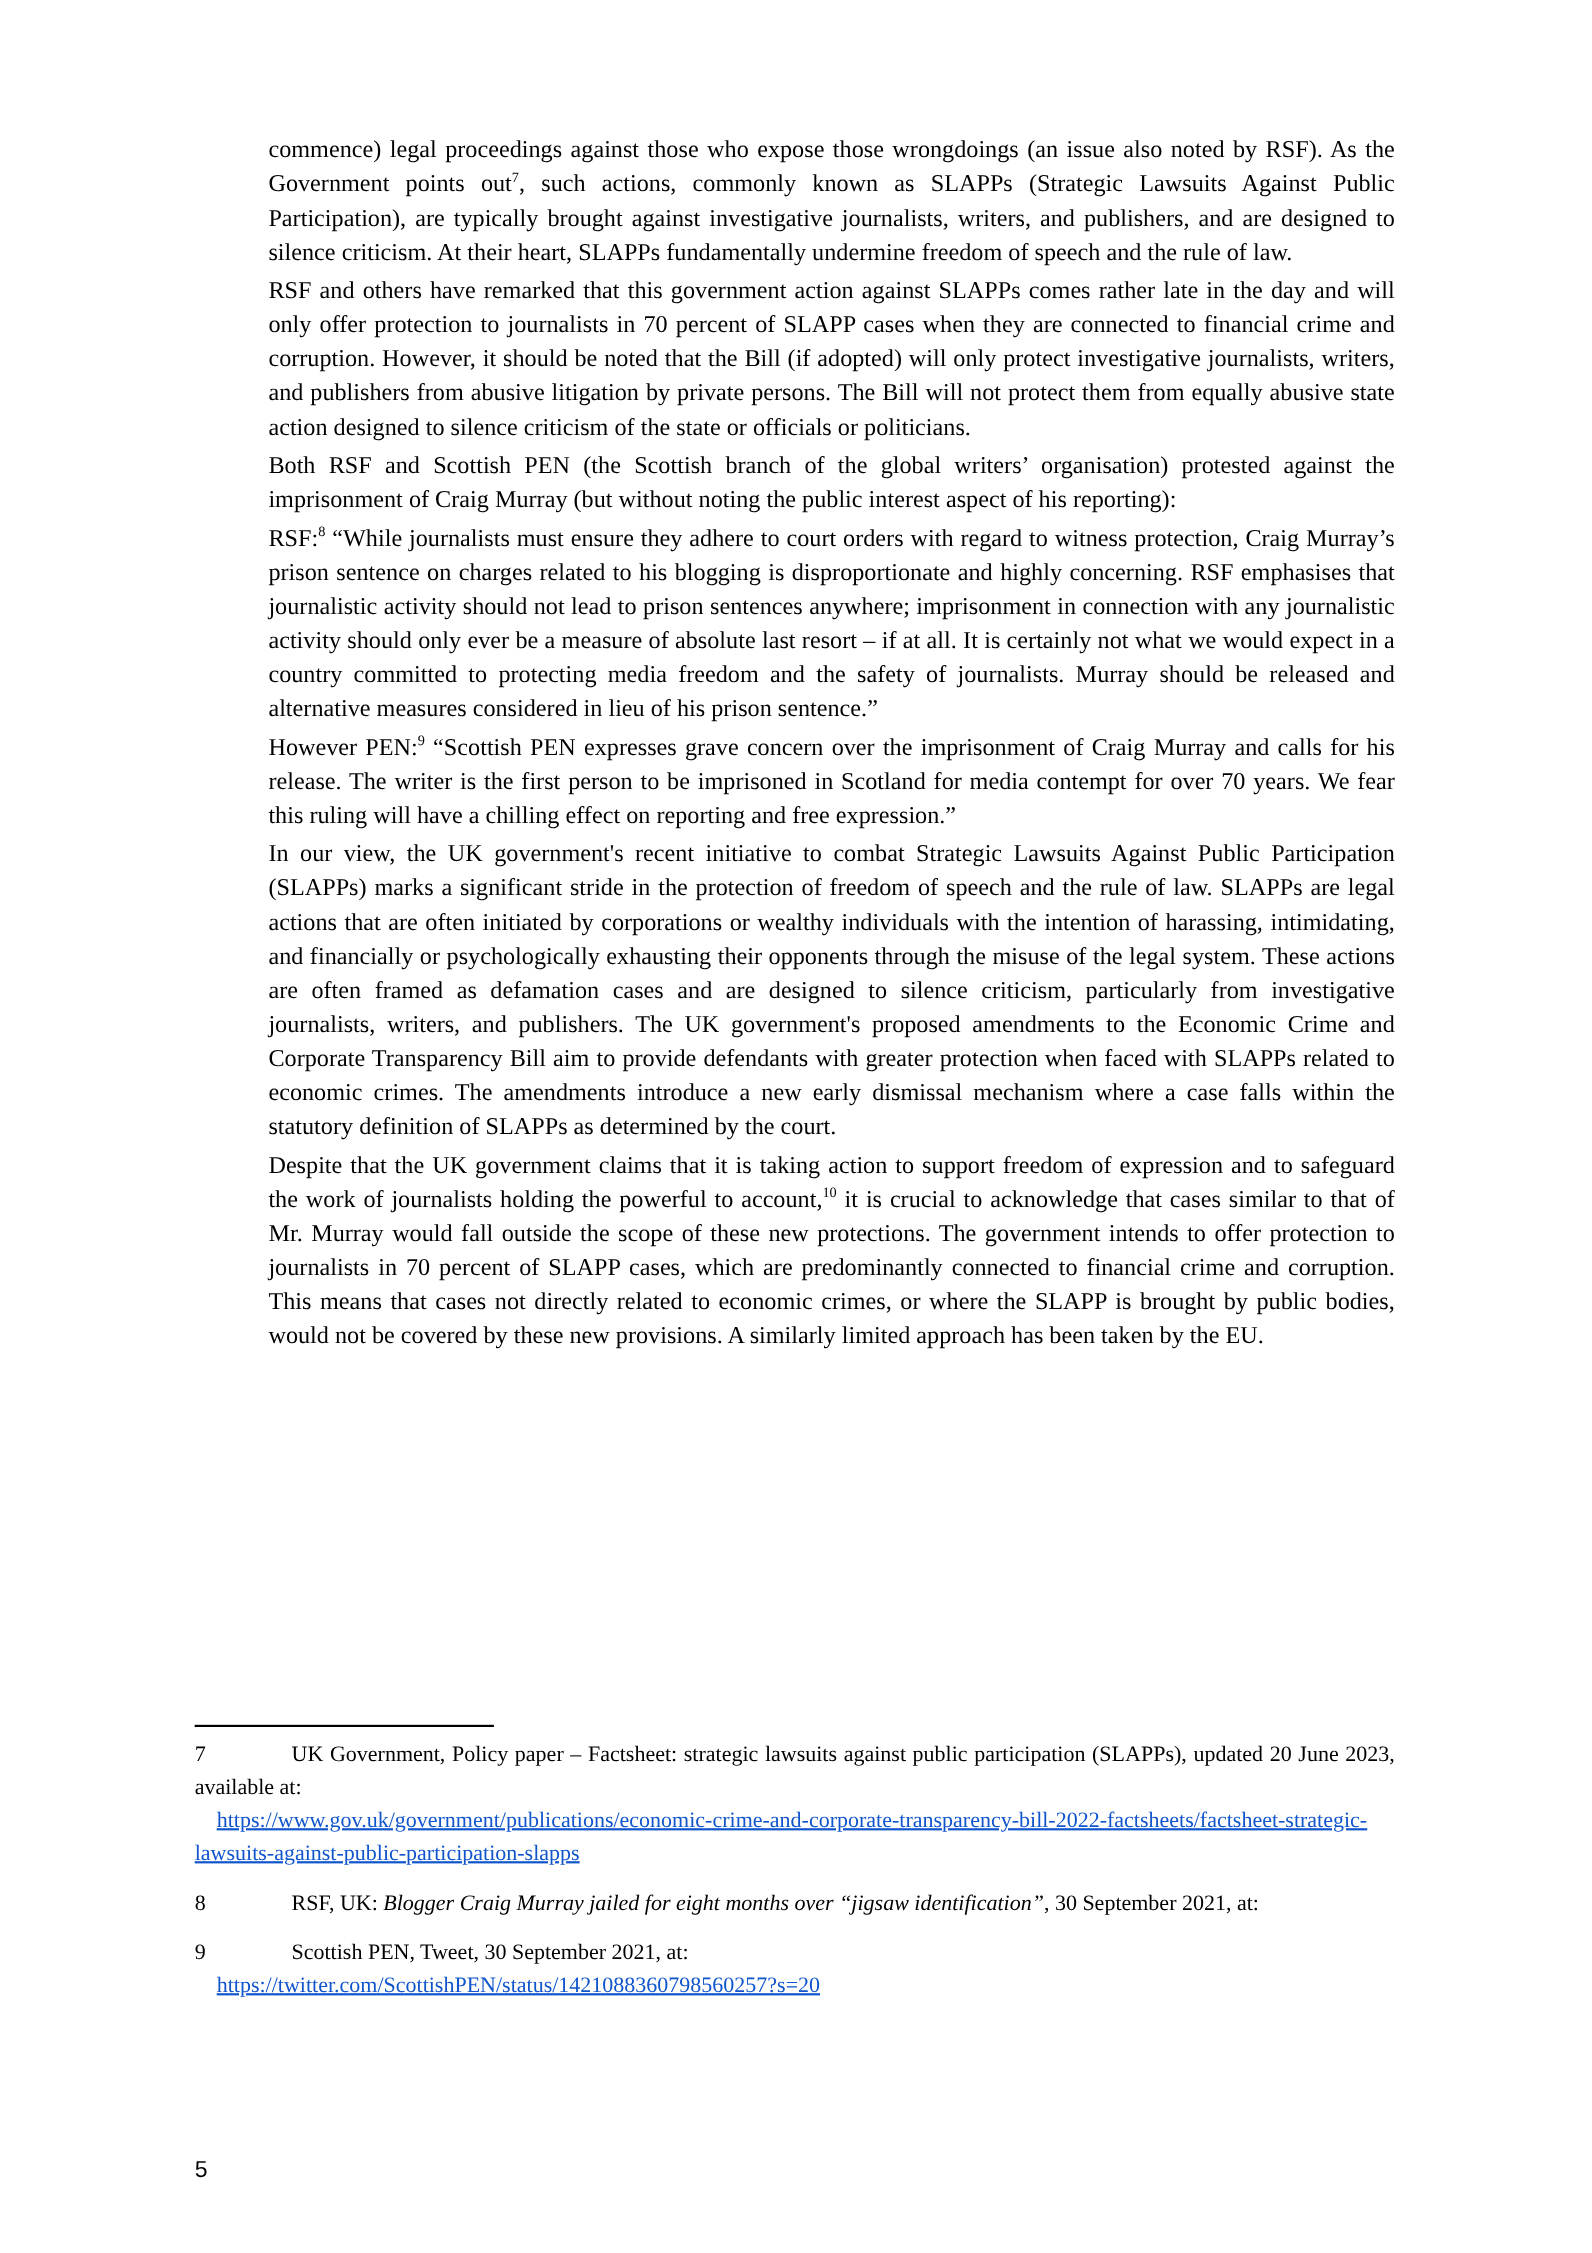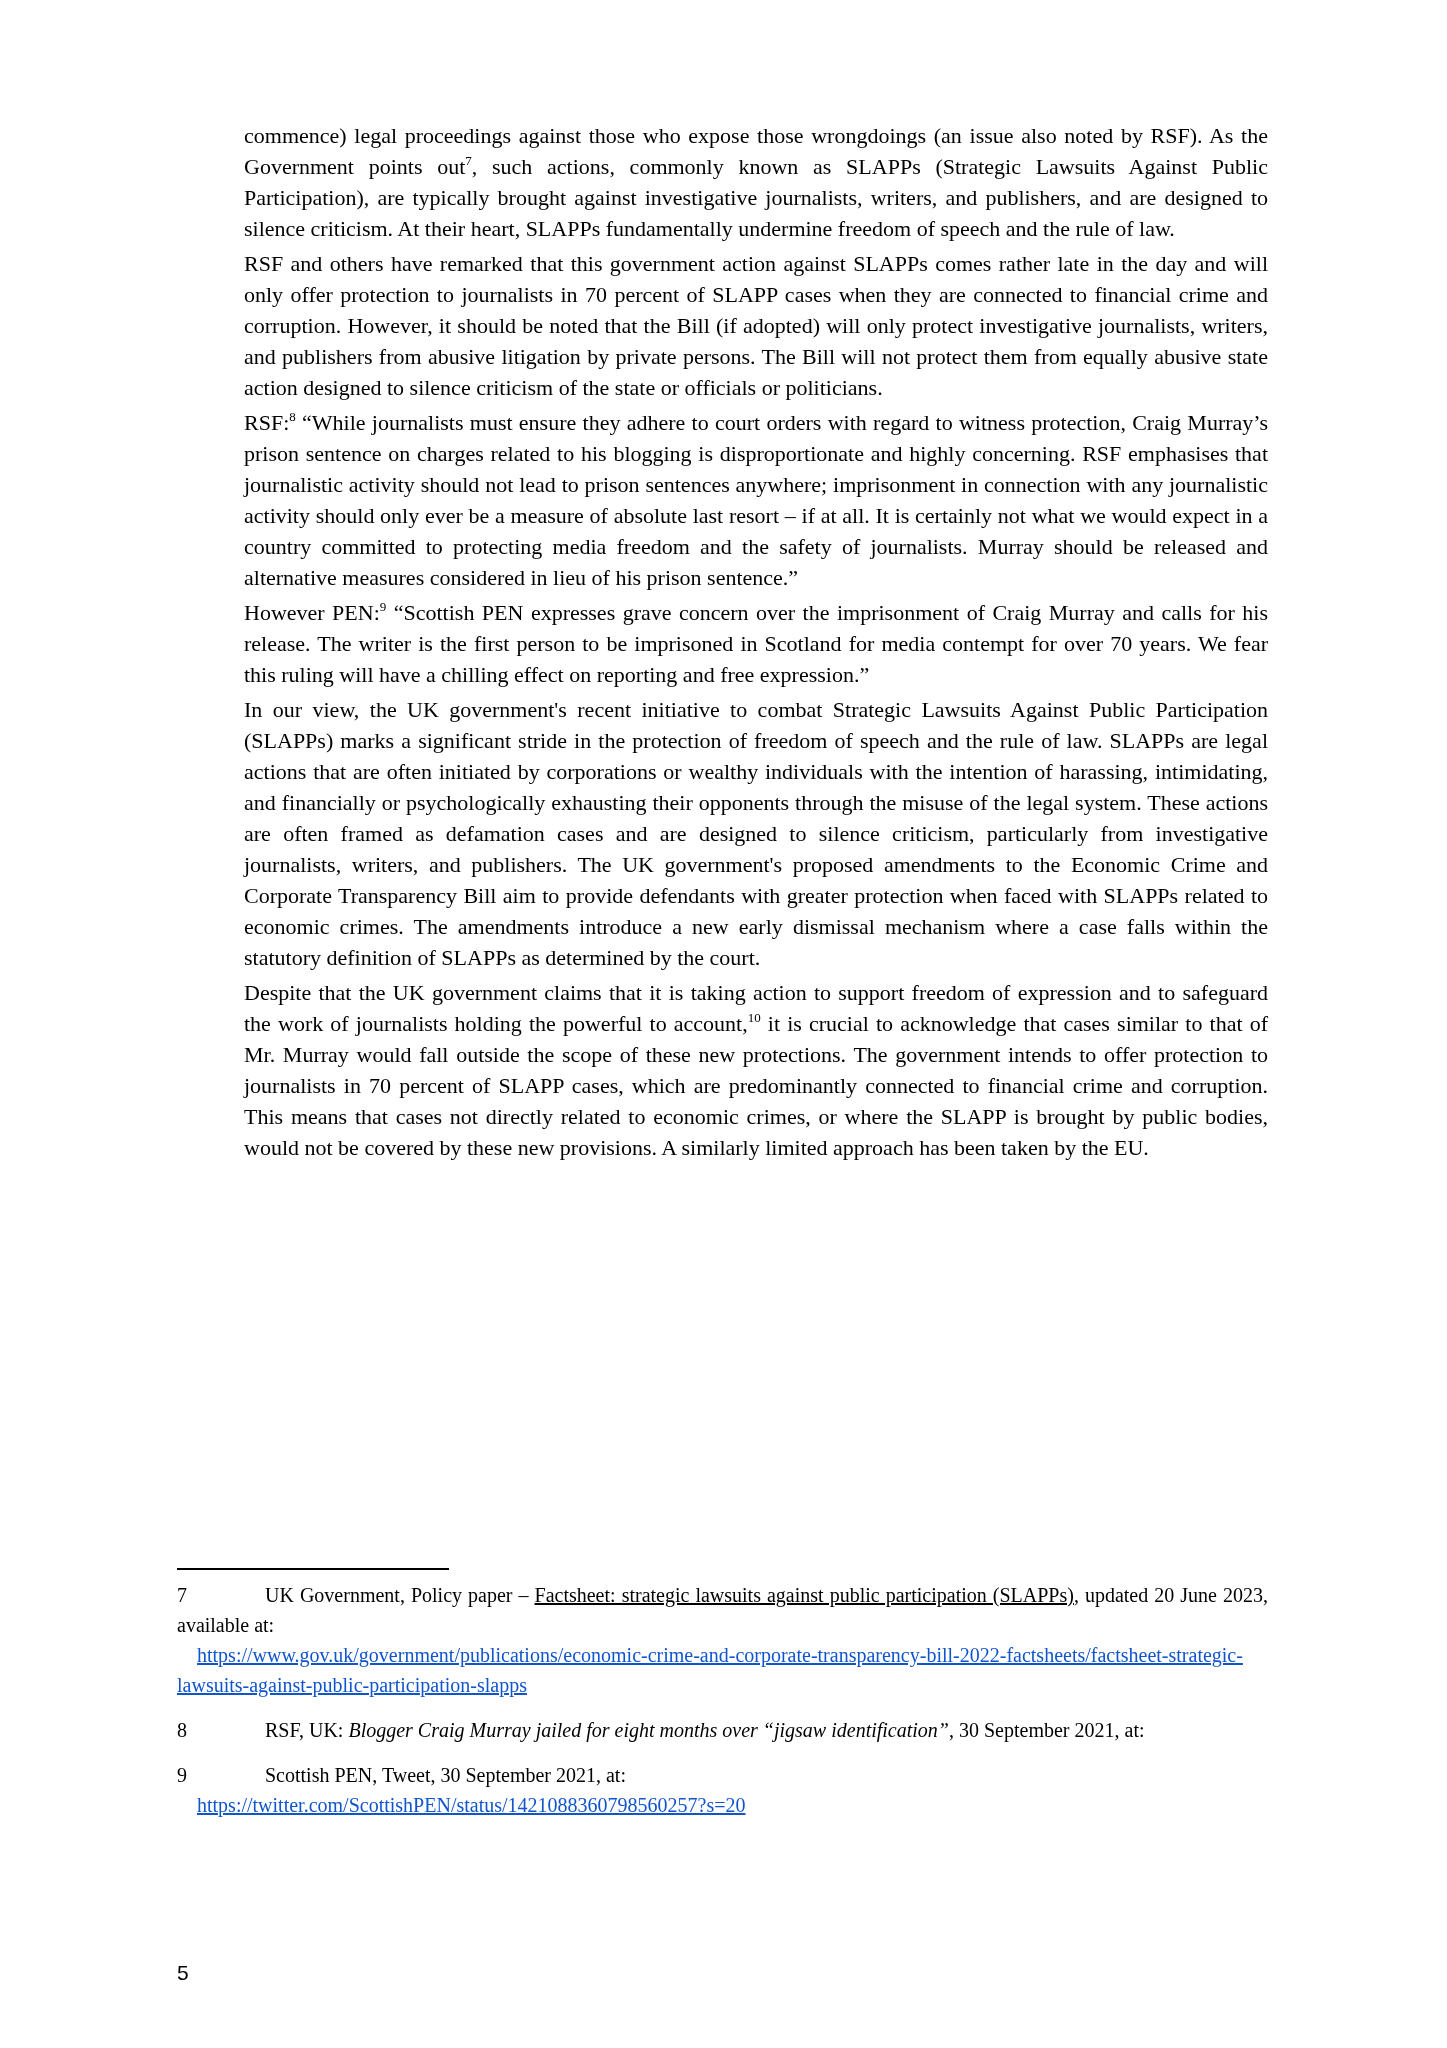--- a/index.html
+++ b/index.html
@@ -27,21 +27,20 @@
   }
   .body-text p {
     margin: 0 0 4px 0;
   }
   .sup {
     font-size: 13px;
     vertical-align: 9px;
     line-height: 0;
   }
   .u {
-    text-decoration: underline;
   }
   .i {
     font-style: italic;
     margin-top: 15px;
   }
   .link {
     color: var(--link, #1155CC);
     text-decoration: underline;
     cursor: pointer;
     word-break: normal;
@@ -81,20 +80,21 @@
     line-height: 26px;
   }
 </style>
 </head>
 <body>
 
 <div class="page">
   <div class="body-text" id="body-text">
       <p><span>commence) legal proceedings against those who expose those wrongdoings (an issue also noted by RSF). As the Government points out</span><span class="sup">7</span><span>, such actions, commonly known as SLAPPs (Strategic Lawsuits Against Public Participation), are typically brought against investigative journalists, writers, and publishers, and are designed to silence criticism. At their heart, SLAPPs fundamentally undermine freedom of speech and the rule of law.</span></p>
       <p><span>RSF and others have remarked that this government action against SLAPPs comes rather late in the day and will only offer protection to journalists in 70 percent of SLAPP cases when they are connected to financial crime and corruption. However, it should be noted that the Bill (if adopted) will only protect investigative journalists, writers, and publishers from abusive litigation by private persons. The Bill will not protect them from equally abusive state action designed to silence criticism of the state or officials or politicians.</span></p>
+      <p><span>Both RSF and Scottish PEN (the Scottish branch of the global writers’ organisation) protested against the imprisonment of Craig Murray (but without noting the public interest aspect of his reporting):</span></p>
       <p><span>RSF:</span><span class="sup">8</span><span> “While journalists must ensure they adhere to court orders with regard to witness protection, Craig Murray’s prison sentence on charges related to his blogging is disproportionate and highly concerning. RSF emphasises that journalistic activity should not lead to prison sentences anywhere; imprisonment in connection with any journalistic activity should only ever be a measure of absolute last resort – if at all. It is certainly not what we would expect in a country committed to protecting media freedom and the safety of journalists. Murray should be released and alternative measures considered in lieu of his prison sentence.”</span></p>
       <p><span>However PEN:</span><span class="sup">9</span><span> “Scottish PEN expresses grave concern over the imprisonment of Craig Murray and calls for his release. The writer is the first person to be imprisoned in Scotland for media contempt for over 70 years. We fear this ruling will have a chilling effect on reporting and free expression.”</span></p>
       <p><span>In our view, the UK government's recent initiative to combat Strategic Lawsuits Against Public Participation (SLAPPs) marks a significant stride in the protection of freedom of speech and the rule of law. SLAPPs are legal actions that are often initiated by corporations or wealthy individuals with the intention of harassing, intimidating, and financially or psychologically exhausting their opponents through the misuse of the legal system. These actions are often framed as defamation cases and are designed to silence criticism, particularly from investigative journalists, writers, and publishers. The UK government's proposed amendments to the Economic Crime and Corporate Transparency Bill aim to provide defendants with greater protection when faced with SLAPPs related to economic crimes. The amendments introduce a new early dismissal mechanism where a case falls within the statutory definition of SLAPPs as determined by the court.</span></p>
       <p><span>Despite that the UK government claims that it is taking action to support freedom of expression and to safeguard the work of journalists holding the powerful to account,</span><span class="sup">10</span><span> it is crucial to acknowledge that cases similar to that of Mr. Murray would fall outside the scope of these new protections. The government intends to offer protection to journalists in 70 percent of SLAPP cases, which are predominantly connected to financial crime and corruption. This means that cases not directly related to economic crimes, or where the SLAPP is brought by public bodies, would not be covered by these new provisions. A similarly limited approach has been taken by the EU.</span></p>
     </div>
   <div class="footnote-sep"></div>
   <div class="footnotes" id="footnotes">
       <p class="fn"><span class="fn-num">7</span><span>UK Government, Policy paper – </span><span class="u">Factsheet: strategic lawsuits against public participation (SLAPPs)</span><span>, updated 20 June 2023, available at:</span><br><span class="link">https://www.gov.uk/government/publications/economic-crime-and-corporate-transparency-bill-2022-factsheets/factsheet-strategic-lawsuits-against-public-participation-slapps</span></p>
       <p class="fn"><span class="fn-num">8</span><span>RSF, UK: </span><span class="i">Blogger Craig Murray jailed for eight months over “jigsaw identification”</span><span>, 30 September 2021, at:</span><br></p>
       <p class="fn"><span class="fn-num">9</span><span>Scottish PEN, Tweet, 30 September 2021, at:</span><br><span class="link">https://twitter.com/ScottishPEN/status/1421088360798560257?s=20</span></p>

